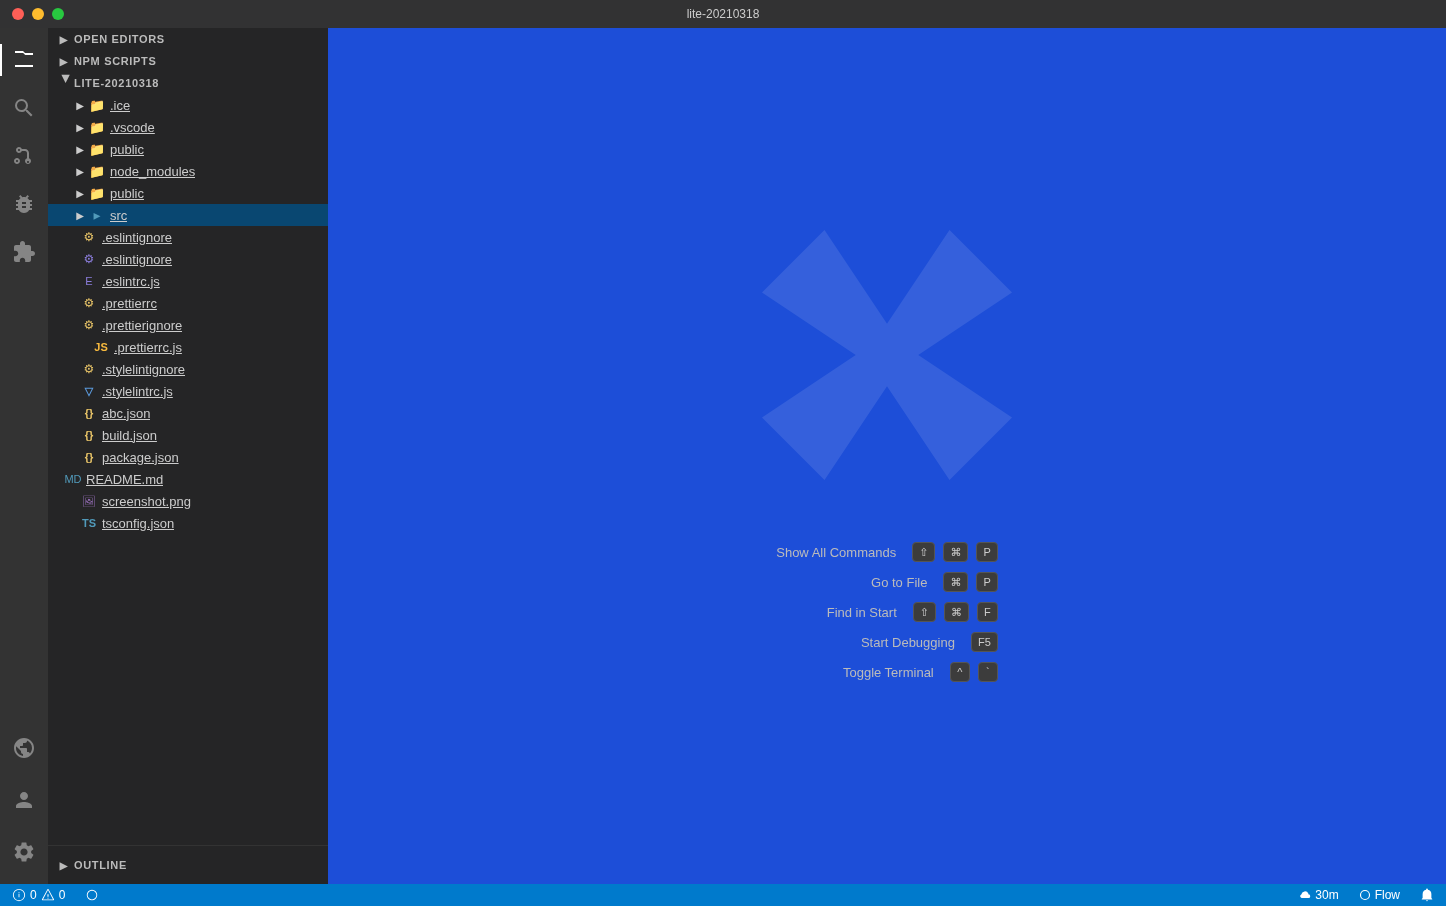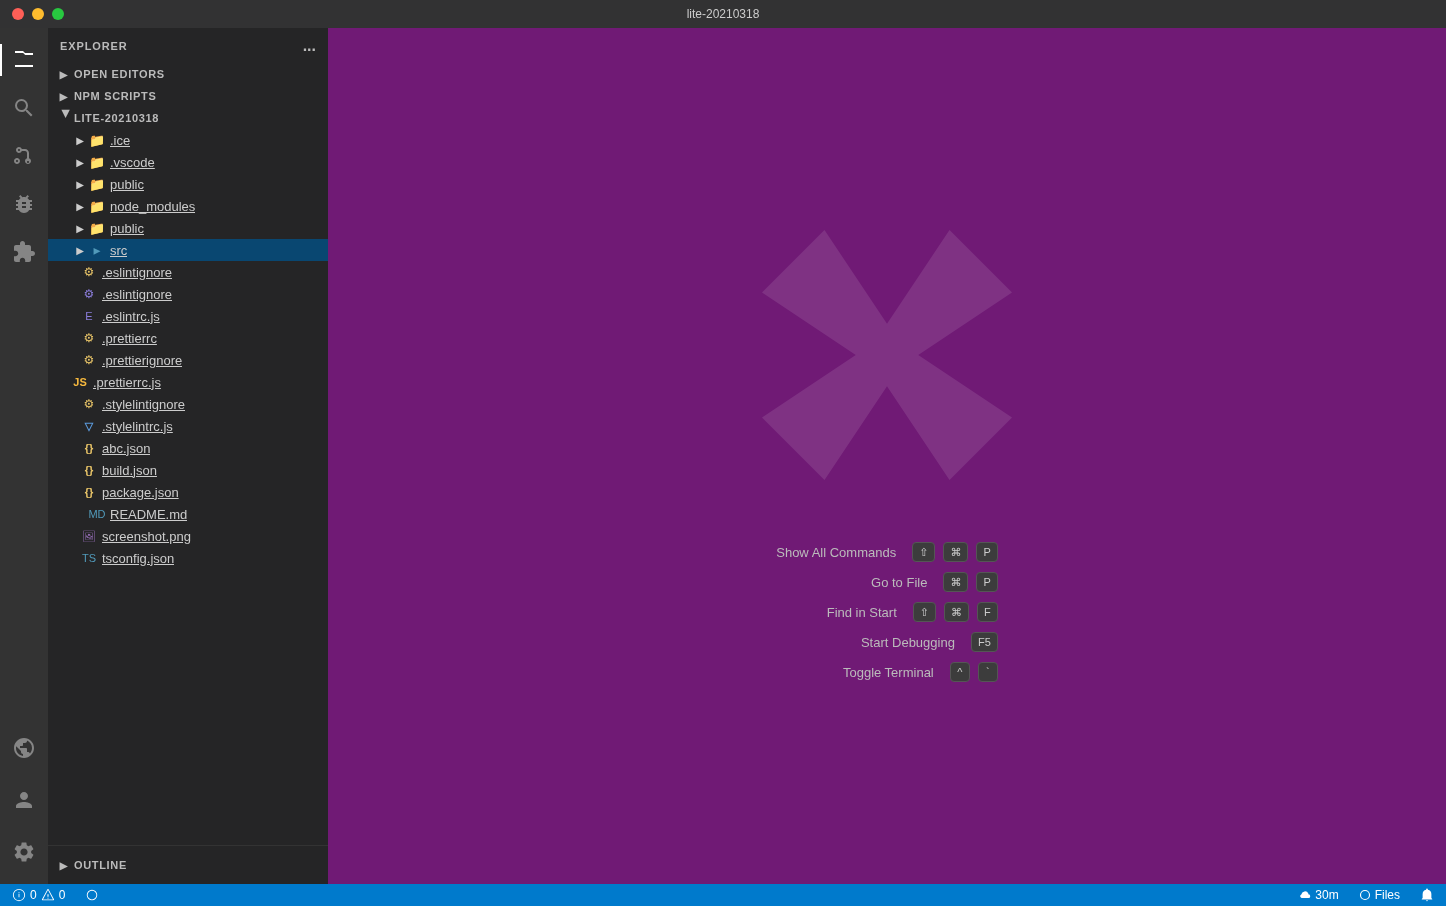--- a/index.html
+++ b/index.html
@@ -196,21 +196,21 @@
 
     
     .sidebar-bottom {
       padding: 8px 0;
       border-top: 1px solid #333;
     }
 
     
     .editor-area {
       flex: 1;
-      background: #701a75;
+      background: #1d4ed8;
       display: flex;
       flex-direction: column;
       align-items: center;
       justify-content: center;
       position: relative;
       gap: 22px;
     }
 
     
     .vscode-logo {
@@ -345,26 +345,20 @@
 
       <div class="activity-item" title="Settings">
         <svg viewBox="0 0 24 24" fill="currentColor" width="22" height="22">
           <path d="M19.14,12.94c0.04-0.3,0.06-0.61,0.06-0.94c0-0.32-0.02-0.64-0.07-0.94l2.03-1.58c0.18-0.14,0.23-0.41,0.12-0.61 l-1.92-3.32c-0.12-0.22-0.37-0.29-0.59-0.22l-2.39,0.96c-0.5-0.38-1.03-0.7-1.62-0.94L14.4,2.81c-0.04-0.24-0.24-0.41-0.48-0.41 h-3.84c-0.24,0-0.43,0.17-0.47,0.41L9.25,5.35C8.66,5.59,8.12,5.92,7.63,6.29L5.24,5.33c-0.22-0.08-0.47,0-0.59,0.22L2.74,8.87 C2.62,9.08,2.66,9.34,2.86,9.48l2.03,1.58C4.84,11.36,4.8,11.69,4.8,12s0.02,0.64,0.07,0.94l-2.03,1.58 c-0.18,0.14-0.23,0.41-0.12,0.61l1.92,3.32c0.12,0.22,0.37,0.29,0.59,0.22l2.39-0.96c0.5,0.38,1.03,0.7,1.62,0.94l0.36,2.54 c0.05,0.24,0.24,0.41,0.48,0.41h3.84c0.24,0,0.44-0.17,0.47-0.41l0.36-2.54c0.59-0.24,1.13-0.56,1.62-0.94l2.39,0.96 c0.22,0.08,0.47,0,0.59-0.22l1.92-3.32c0.12-0.22,0.07-0.47-0.12-0.61L19.14,12.94z M12,15.6c-1.98,0-3.6-1.62-3.6-3.6 s1.62-3.6,3.6-3.6s3.6,1.62,3.6,3.6S13.98,15.6,12,15.6z"></path>
         </svg>
       </div>
     </div>
   </div>
 
   <div class="sidebar">
-    <div class="sidebar-header">
-      <span class="sidebar-header-title">Explorer</span>
-      <div class="sidebar-header-actions">
-        <span style="font-size:16px;font-weight:bold;">...</span>
-      </div>
-    </div>
 
     <div class="sidebar-content">
 
       <div class="section-header">
         <span class="chevron">▶</span>
         <span>OPEN EDITORS</span>
       </div>
 
       <div class="section-header">
         <span class="chevron">▶</span>
@@ -436,21 +430,21 @@
       <div class="tree-item" style="padding-left: 32px;">
         <span class="file-icon" style="font-size:12px; color:#e8c468;">⚙</span>
         <span class="file-name">.prettierrc</span>
       </div>
 
       <div class="tree-item" style="padding-left: 32px;">
         <span class="file-icon icon-gear" style="font-size:12px;">⚙</span>
         <span class="file-name">.prettierignore</span>
       </div>
 
-      <div class="tree-item" style="padding-left: 23px;">
+      <div class="tree-item" style="padding-left: 44px;">
         <span class="file-icon" style="font-size:11px; color:#f7b93e; font-weight:bold;">JS</span>
         <span class="file-name">.prettierrc.js</span>
       </div>
 
       <div class="tree-item" style="padding-left: 32px;">
         <span class="file-icon icon-gear" style="font-size:12px;">⚙</span>
         <span class="file-name">.stylelintignore</span>
       </div>
 
       <div class="tree-item" style="padding-left: 32px;">
@@ -466,32 +460,32 @@
       <div class="tree-item" style="padding-left: 32px;">
         <span class="file-icon icon-json" style="font-size:11px; color:#e8c468; font-weight:bold;">{}</span>
         <span class="file-name">build.json</span>
       </div>
 
       <div class="tree-item" style="padding-left: 32px;">
         <span class="file-icon icon-json" style="font-size:11px; color:#e8c468; font-weight:bold;">{}</span>
         <span class="file-name">package.json</span>
       </div>
 
-      <div class="tree-item" style="padding-left: 40px;">
+      <div class="tree-item" style="padding-left: 16px;">
         <span class="file-icon icon-md" style="font-size:11px; color:#519aba;">MD</span>
         <span class="file-name">README.md</span>
       </div>
 
       <div class="tree-item" style="padding-left: 32px;">
         <span class="file-icon icon-png" style="font-size:11px; color:#a074c4;">🖼</span>
         <span class="file-name">screenshot.png</span>
       </div>
 
       <div class="tree-item" style="padding-left: 32px;">
-        <span class="file-icon icon-ts" style="font-size:11px; color:#519aba; font-weight:normal;">TS</span>
+        <span class="file-icon icon-ts" style="font-size:11px; color:#519aba; font-weight:bold;">TS</span>
         <span class="file-name">tsconfig.json</span>
       </div>
 
     </div>
 
     <div class="sidebar-bottom">
       <div class="section-header">
         <span class="chevron">▶</span>
         <span>OUTLINE</span>
       </div>
@@ -571,21 +565,21 @@
       <svg width="12" height="12" viewBox="0 0 16 16" fill="currentColor">
         <path d="M12.5 6.1c0-.05 0-.1-.01-.14A5 5 0 0 0 3.07 7.25 2.5 2.5 0 0 0 3.5 12h9a2.5 2.5 0 0 0 0-5h-.02c0-.3 0-.6-.02-.9z"></path>
       </svg>
       <span>30m</span>
     </div>
 
     <div class="status-item">
       <svg width="12" height="12" viewBox="0 0 16 16" fill="currentColor">
         <circle cx="8" cy="8" r="6" stroke="currentColor" stroke-width="1.5" fill="none"></circle>
       </svg>
-      <span>Files</span>
+      <span>Flow</span>
     </div>
 
     <div class="status-item">
       <svg width="14" height="14" viewBox="0 0 16 16" fill="currentColor">
         <path d="M14 12.5v.5H2v-.5l1-1V7a5 5 0 0 1 4-4.9V1.5a1 1 0 0 1 2 0V2.1A5 5 0 0 1 13 7v4.5l1 1zM9 14H7a1 1 0 0 0 2 0z"></path>
       </svg>
     </div>
 
   </div>
 </div>

